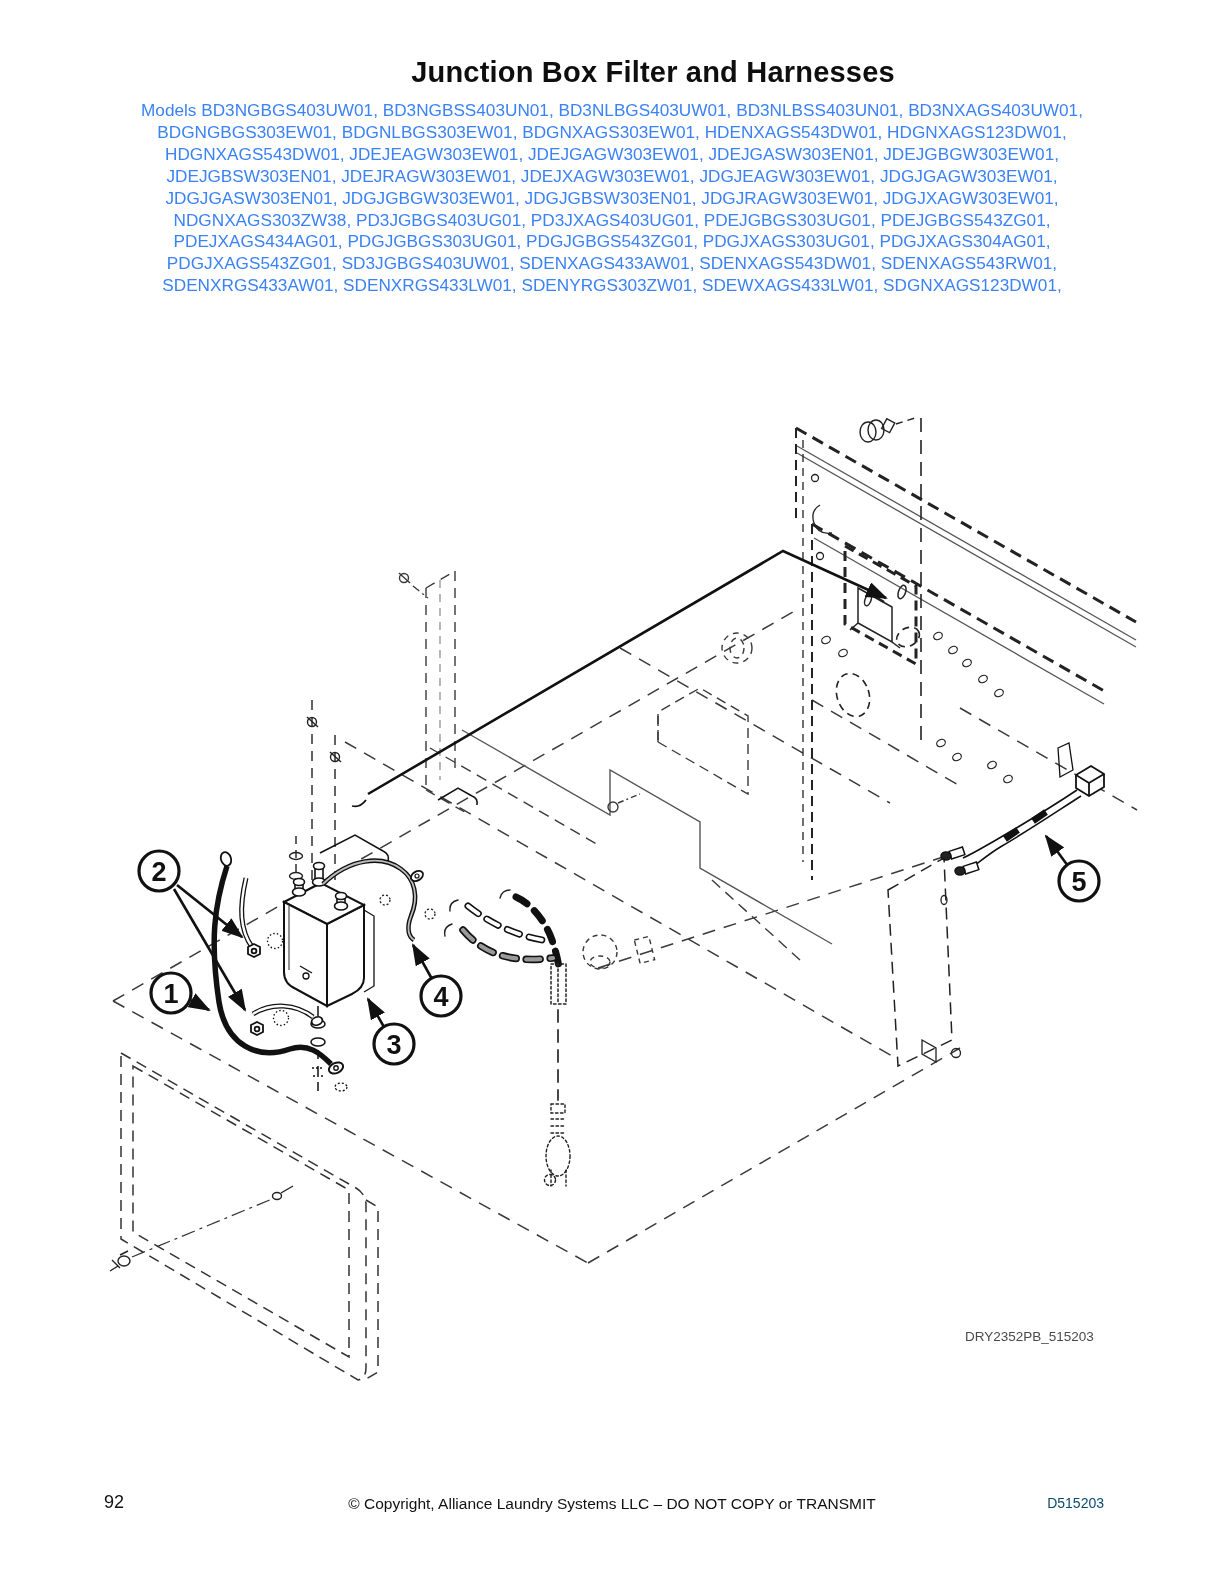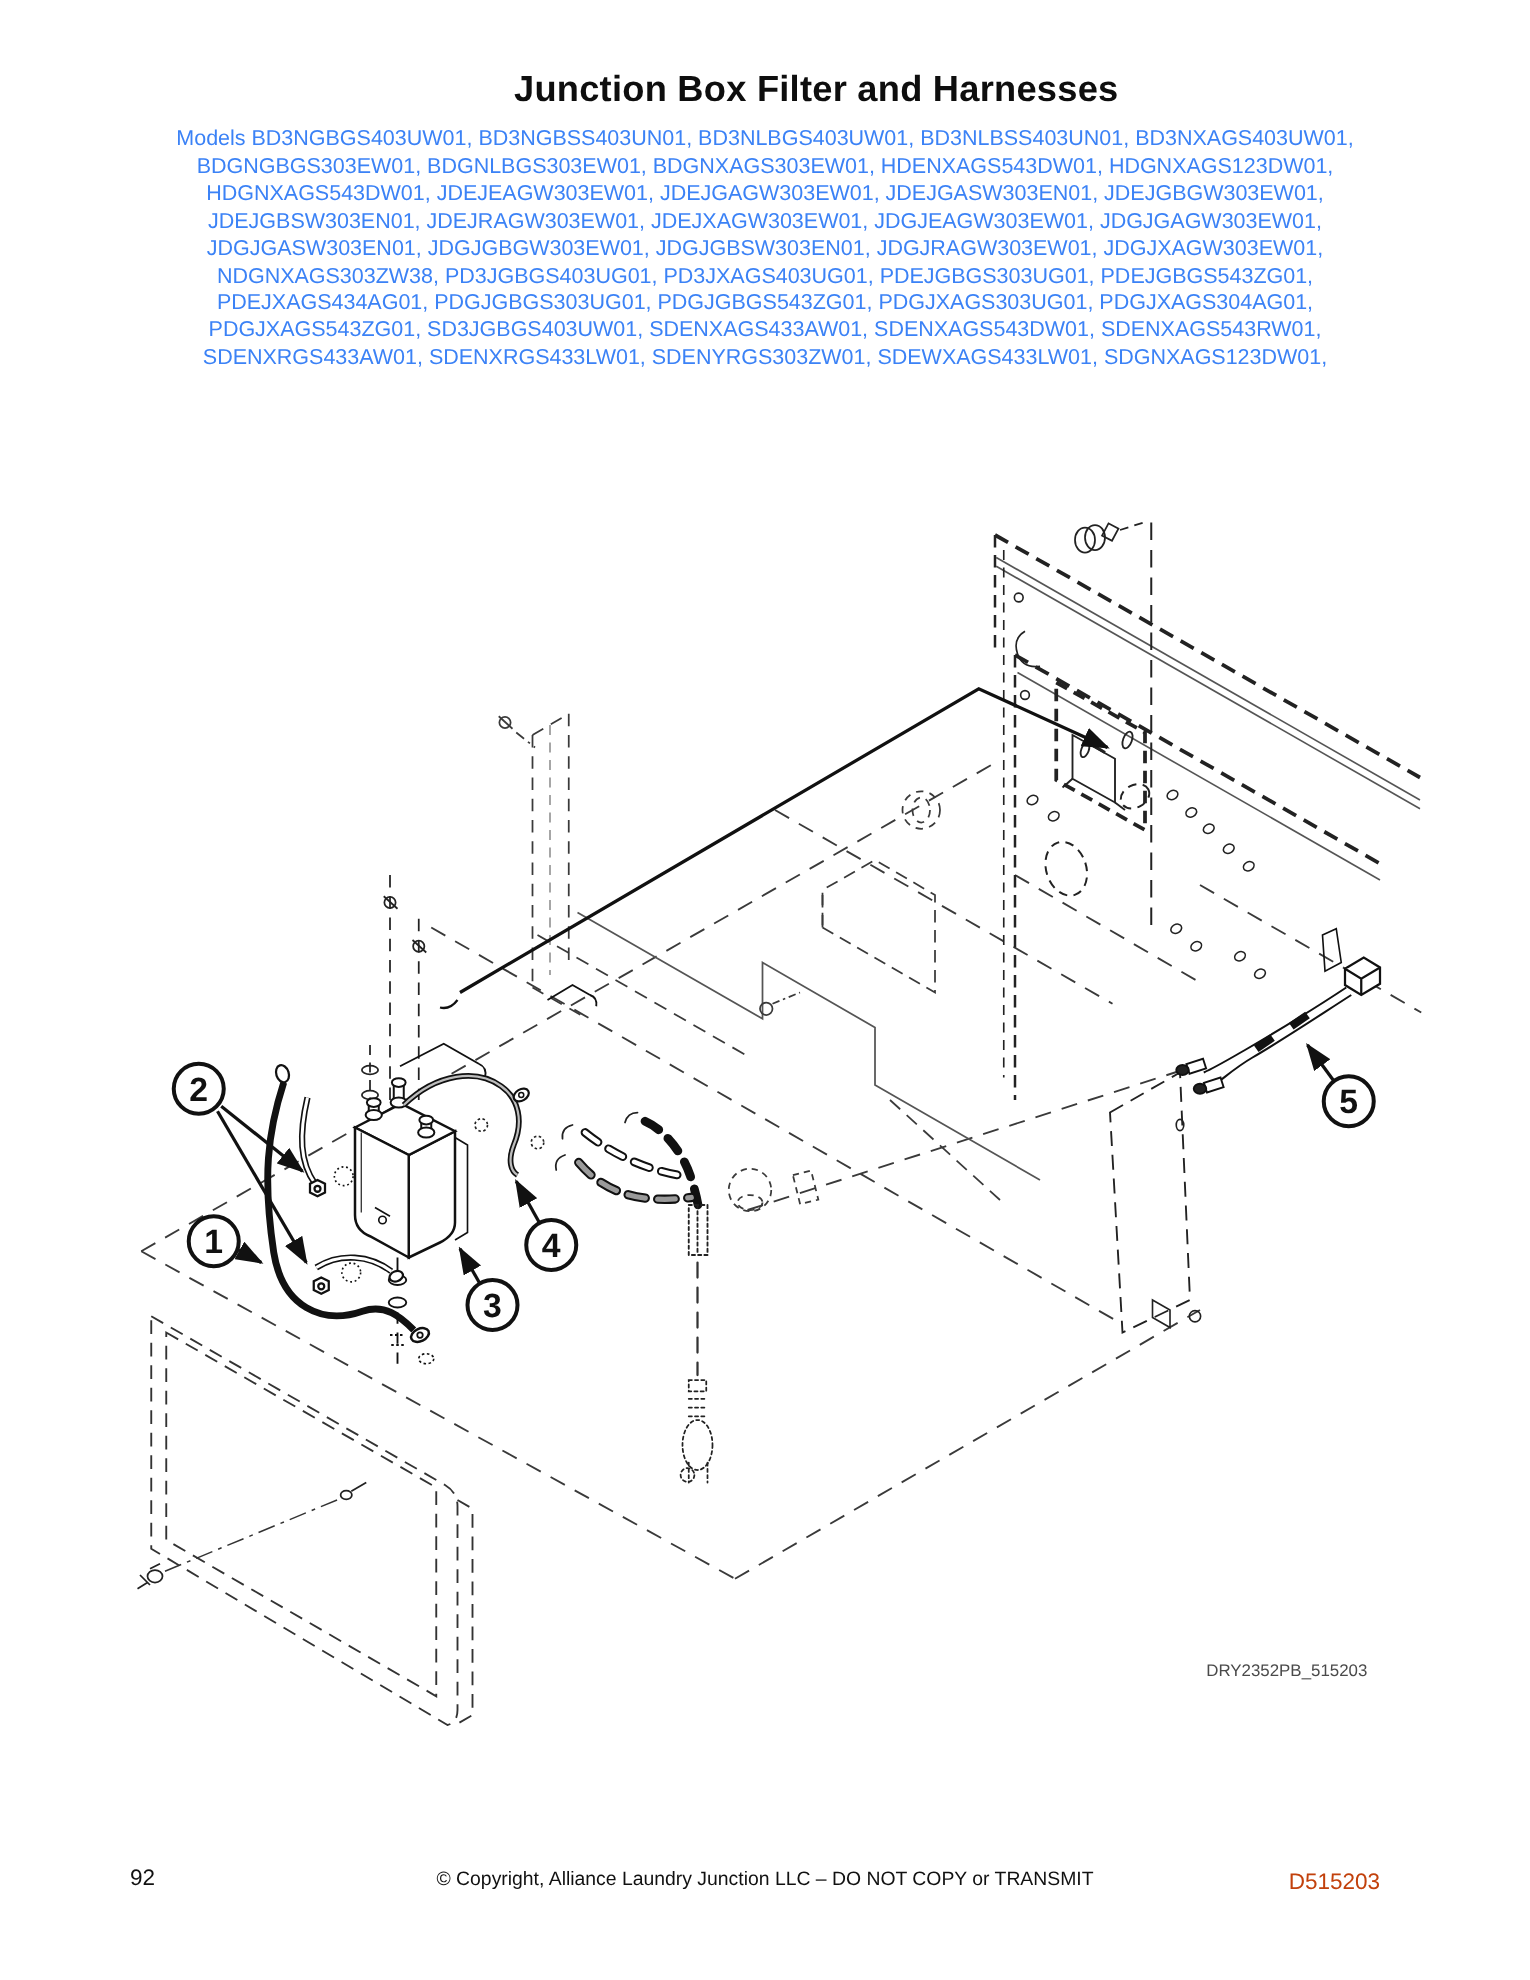--- a/index.html
+++ b/index.html
@@ -29,21 +29,21 @@
   .footer-page{
     position:absolute;left:104px;top:1492px;
     font-size:18px;color:#111;
   }
   .footer-copy{
     position:absolute;left:0;top:1495px;width:100%;
     text-align:center;font-size:15.5px;color:#111;
   }
   .footer-doc{
     position:absolute;right:120px;top:1495px;
-    font-size:18px;color:#c2410c;
+    font-size:14px;color:#0c4a6e;
   }
   svg text.dlabel{
     font-family:"Liberation Sans", sans-serif;
     font-size:13.5px;fill:#4a4a4a;
   }
   svg text.callout-num{
     font-family:"Liberation Sans", sans-serif;
     font-size:27px;font-weight:bold;fill:#111;
     text-anchor:middle;
   }
@@ -349,16 +349,16 @@
     <g>
       <path d="M1068,866 L1046,836" stroke="#111" stroke-width="2.6" marker-end="url(#ah)" fill="none"></path>
       <circle cx="1079" cy="881" r="20" fill="#fff" stroke="#111" stroke-width="3.2"></circle>
       <text class="callout-num" x="1079" y="890.5">5</text>
     </g>
 
     <text class="dlabel" x="965" y="1341">DRY2352PB_515203</text>
   </svg>
 
   <div class="footer-page">92</div>
-  <div class="footer-copy">© Copyright, Alliance Laundry Junction LLC – DO NOT COPY or TRANSMIT</div>
+  <div class="footer-copy">© Copyright, Alliance Laundry Systems LLC – DO NOT COPY or TRANSMIT</div>
   <div class="footer-doc">D515203</div>
 
 </div>
 
 </body></html>

